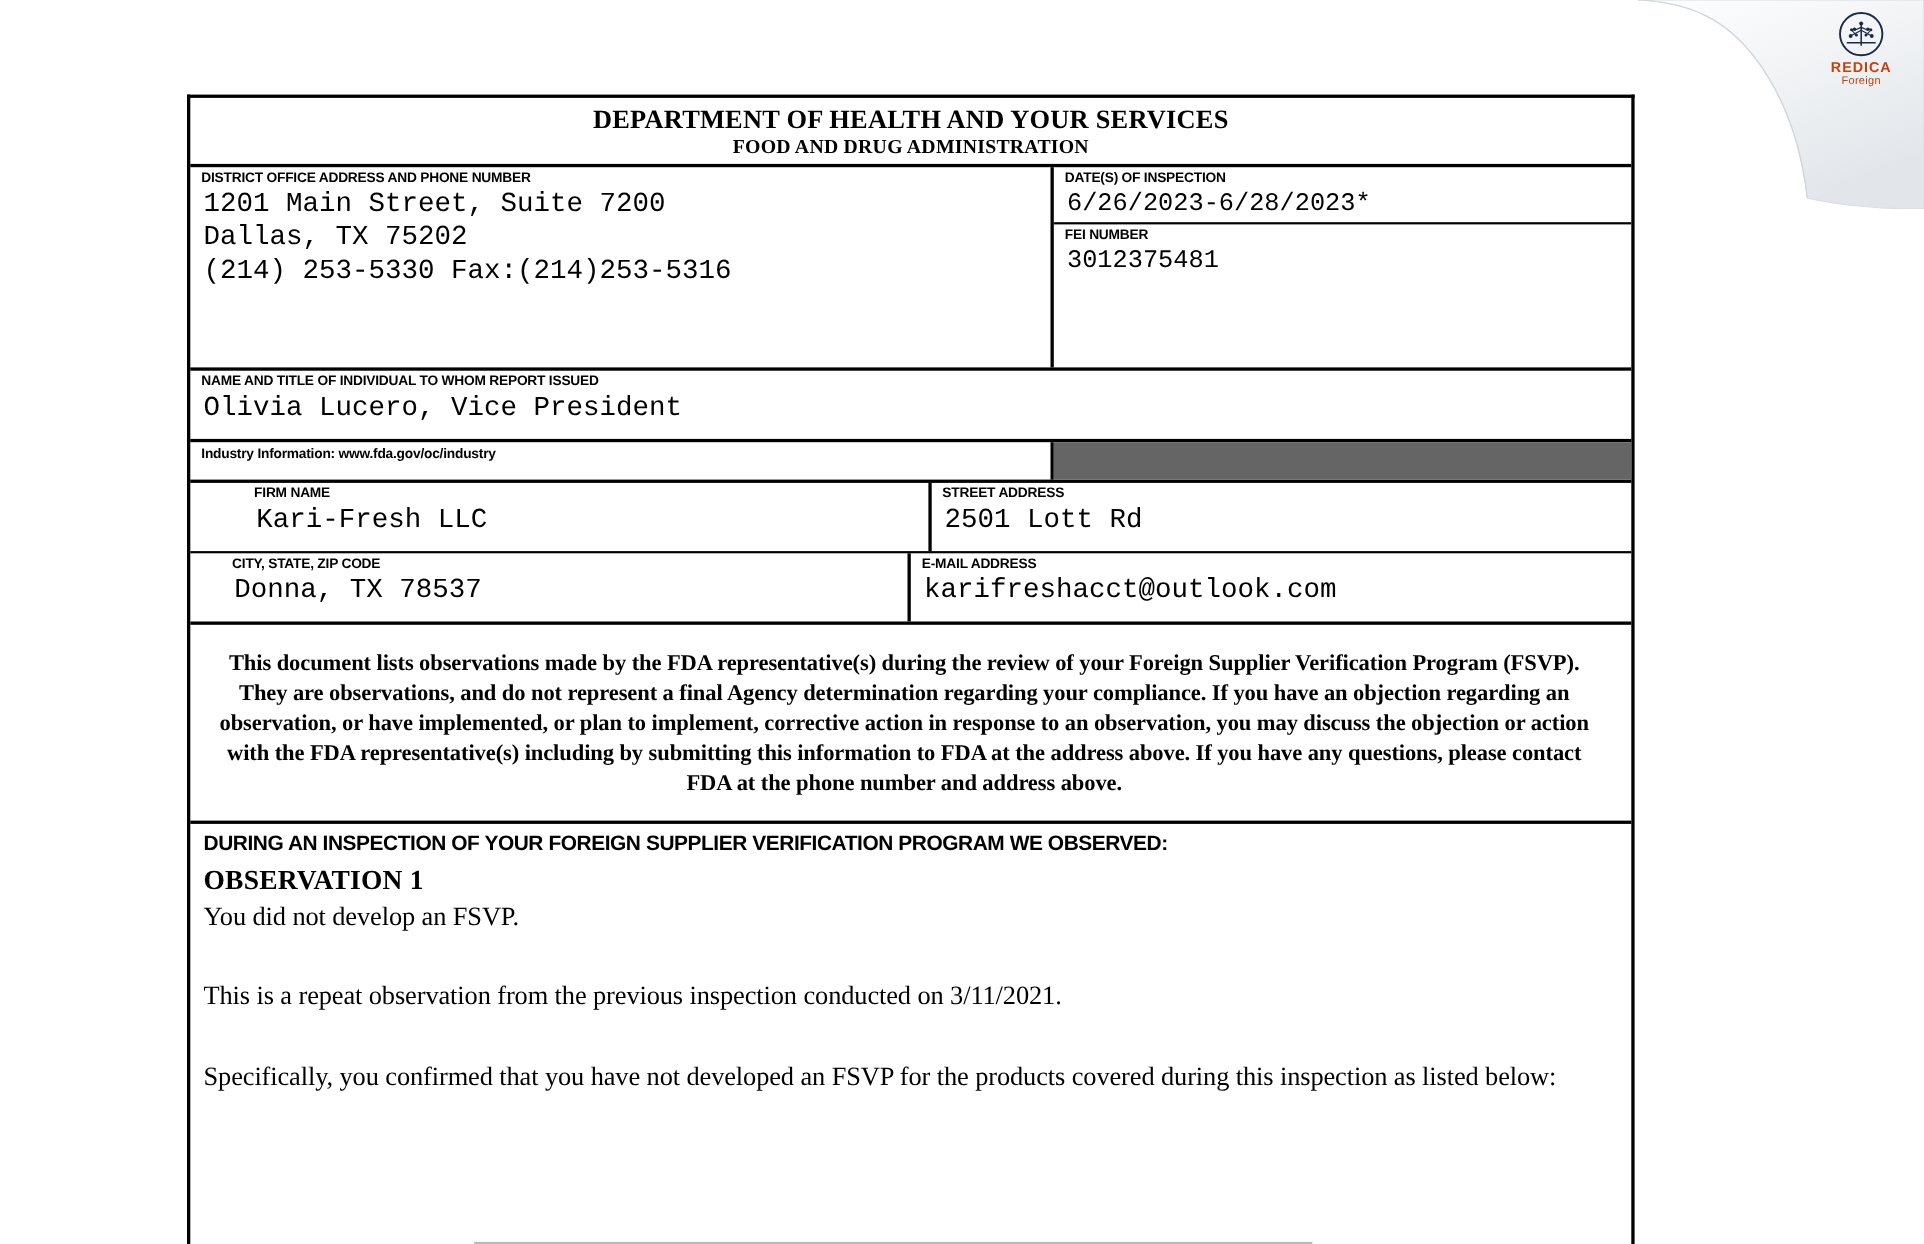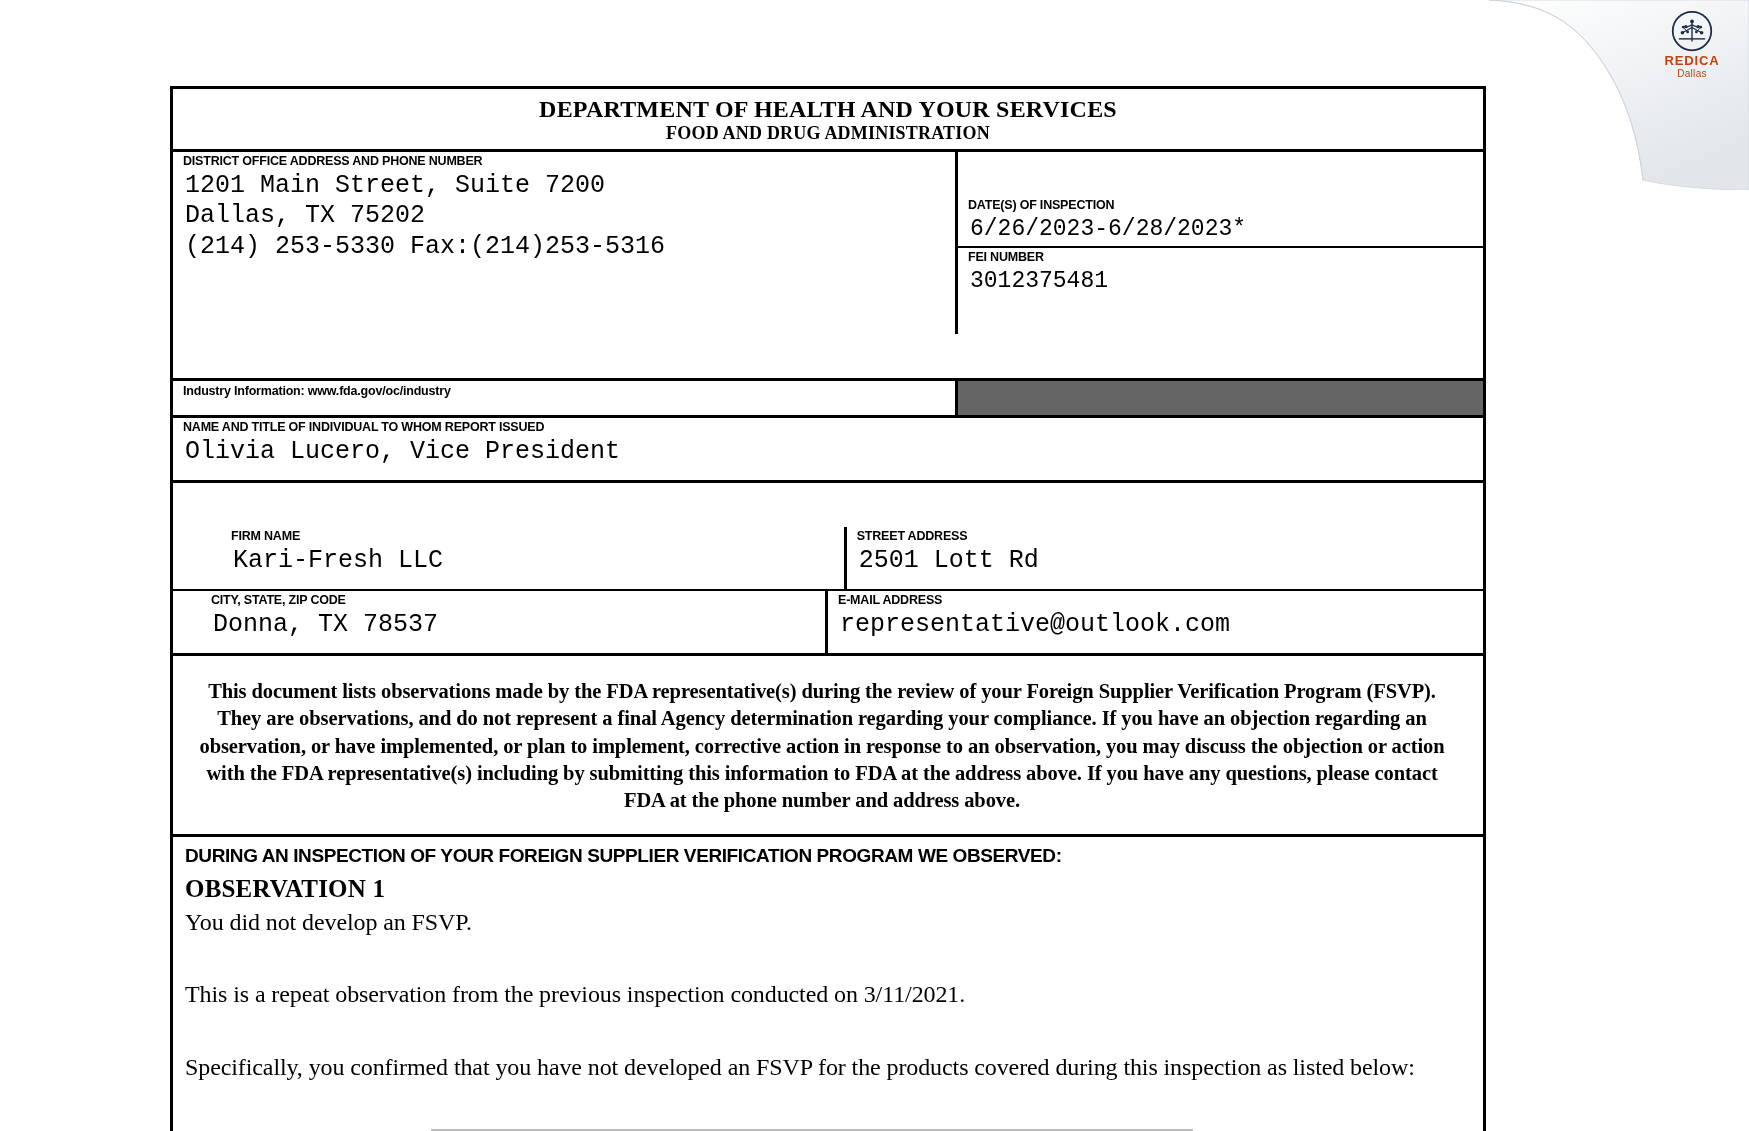--- a/index.html
+++ b/index.html
@@ -83,21 +83,21 @@
     font-size: 18px;
     font-weight: bold;
     letter-spacing: 0.2px;
     line-height: 1.12;
   }
 
   .row { display: flex; }
   .cellbox { box-sizing: border-box; position: relative; }
   .vline-r { border-right: 3px solid #000; }
   .hline-b { border-bottom: 3px solid #000; }
-  .hline-b-thin { border-bottom: 2px solid #000; margin-top: 44px; }
+  .hline-b-thin { border-bottom: 2px solid #000; }
 
   .flabel {
     font-family: "Liberation Sans", sans-serif;
     font-size: 12.5px;
     font-weight: bold;
     letter-spacing: -0.2px;
     color: #000;
     padding: 3px 0 0 10px;
     line-height: 1.1;
     white-space: nowrap;
@@ -202,53 +202,53 @@
         <div class="flabel">DATE(S) OF INSPECTION</div>
         <div class="fvalue small">6/26/2023-6/28/2023*</div>
       </div>
       <div class="cellbox fei-cell">
         <div class="flabel">FEI NUMBER</div>
         <div class="fvalue small">3012375481</div>
       </div>
     </div>
   </div>
 
-  <div class="row industry-row hline-b">
-    <div class="cellbox industry-left vline-r">
-      <div class="flabel">Industry Information: www.fda.gov/oc/industry</div>
-    </div>
-    <div class="cellbox industry-gray"></div>
-  </div>
-
   <div class="row hline-b">
     <div class="cellbox name-cell">
       <div class="flabel">NAME AND TITLE OF INDIVIDUAL TO WHOM REPORT ISSUED</div>
       <div class="fvalue">Olivia Lucero, Vice President</div>
     </div>
   </div>
 
+  <div class="row industry-row hline-b">
+    <div class="cellbox industry-left vline-r">
+      <div class="flabel">Industry Information: www.fda.gov/oc/industry</div>
+    </div>
+    <div class="cellbox industry-gray"></div>
+  </div>
+
   <div class="row hline-b-thin">
     <div class="cellbox firm-cell vline-r">
       <div class="flabel">FIRM NAME</div>
       <div class="fvalue">Kari-Fresh LLC</div>
     </div>
     <div class="cellbox street-cell">
       <div class="flabel">STREET ADDRESS</div>
       <div class="fvalue">2501 Lott Rd</div>
     </div>
   </div>
 
   <div class="row hline-b">
     <div class="cellbox city-cell vline-r">
       <div class="flabel">CITY, STATE, ZIP CODE</div>
       <div class="fvalue">Donna, TX 78537</div>
     </div>
     <div class="cellbox email-cell">
       <div class="flabel">E-MAIL ADDRESS</div>
-      <div class="fvalue">representative@outlook.com</div>
+      <div class="fvalue">karifreshacct@outlook.com</div>
     </div>
   </div>
 
   <div class="hline-b">
     <div class="disclaimer">This document lists observations made by the FDA representative(s) during the review of your Foreign Supplier Verification Program (FSVP). They are observations, and do not represent a final Agency determination regarding your compliance. If you have an objection regarding an observation, or have implemented, or plan to implement, corrective action in response to an observation, you may discuss the objection or action with the FDA representative(s) including by submitting this information to FDA at the address above. If you have any questions, please contact FDA at the phone number and address above.</div>
   </div>
 
   <div>
     <div class="obs-head">DURING AN INSPECTION OF YOUR FOREIGN SUPPLIER VERIFICATION PROGRAM WE OBSERVED:</div>
     <div class="obs-body">
@@ -295,14 +295,14 @@
       <circle cx="17" cy="19" r="1.9" fill="#1b2a47"></circle>
       <circle cx="31" cy="19" r="1.9" fill="#1b2a47"></circle>
       <circle cx="14" cy="19.5" r="1.6" fill="#1b2a47"></circle>
       <circle cx="34" cy="19.5" r="1.6" fill="#1b2a47"></circle>
       <circle cx="19" cy="25" r="1.6" fill="#1b2a47"></circle>
       <circle cx="29" cy="25" r="1.6" fill="#1b2a47"></circle>
       <line x1="9" y1="33" x2="39" y2="33" stroke="#1b2a47" stroke-width="1.6"></line>
     </svg>
   </div>
   <div class="name">REDICA</div>
-  <div class="sub">Dallas</div>
+  <div class="sub">Foreign</div>
 </div>
 
 </body></html>

